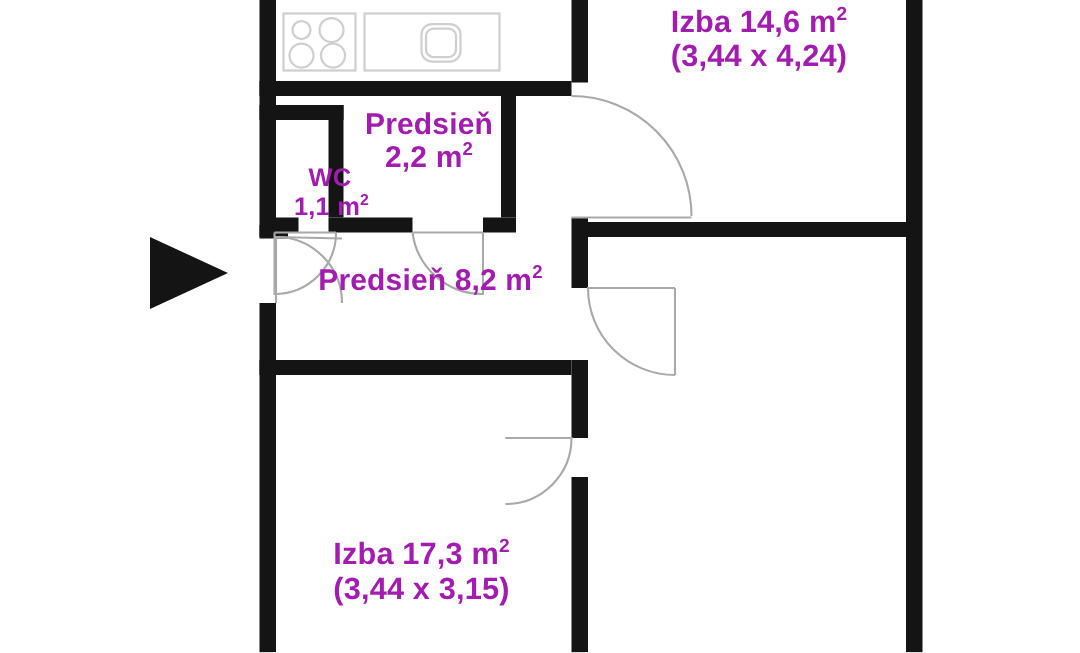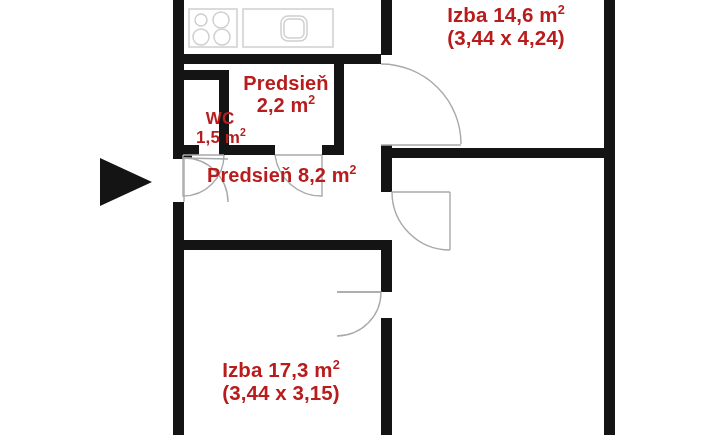--- a/index.html
+++ b/index.html
@@ -20,21 +20,21 @@
   #floorplan-svg {
     position: absolute;
     left: 0;
     top: 0;
     width: 720px;
     height: 435px;
     display: block;
   }
   .room-label {
     position: absolute;
-    color: #b91c1c;
+    color: #a21caf;
     font-family: "Liberation Sans", sans-serif;
     font-weight: bold;
     line-height: 1.12;
     white-space: nowrap;
     text-align: center;
     letter-spacing: 0.1px;
   }
   .room-label .line1 { display: block; }
   .room-label .line2 { display: block; }
   .room-label sup {
@@ -135,27 +135,27 @@
     <span class="line1"><span>Izba 14,6 m</span><sup>2</sup></span>
     <span class="line2">(3,44 x 4,24)</span>
   </div>
 
 
   <div class="room-label lbl-big" style="left:206px; top:359px; width:150px;">
     <span class="line1"><span>Izba 17,3 m</span><sup>2</sup></span>
     <span class="line2">(3,44 x 3,15)</span>
   </div>
 
-  <div class="room-label lbl-mid" style="left:207px; top:164px; width:160px; text-align:left;">
+  <div class="room-label lbl-mid" style="left:207px; top:176px; width:160px; text-align:center;">
     <span class="line1"><span>Predsieň 8,2 m</span><sup>2</sup></span>
   </div>
 
   <div class="room-label lbl-mid" style="left:238px; top:72px; width:96px;">
     <span class="line1">Predsieň</span>
     <span class="line2"><span>2,2 m</span><sup>2</sup></span>
   </div>
 
   <div class="room-label lbl-small" style="left:196px; top:85px; width:48px;margin-top:24px;">
     <span class="line1">WC</span>
-    <span class="line2"><span>1,5 m</span><sup>2</sup></span>
+    <span class="line2"><span>1,1 m</span><sup>2</sup></span>
   </div>
 
 </div>
 
 </body></html>

